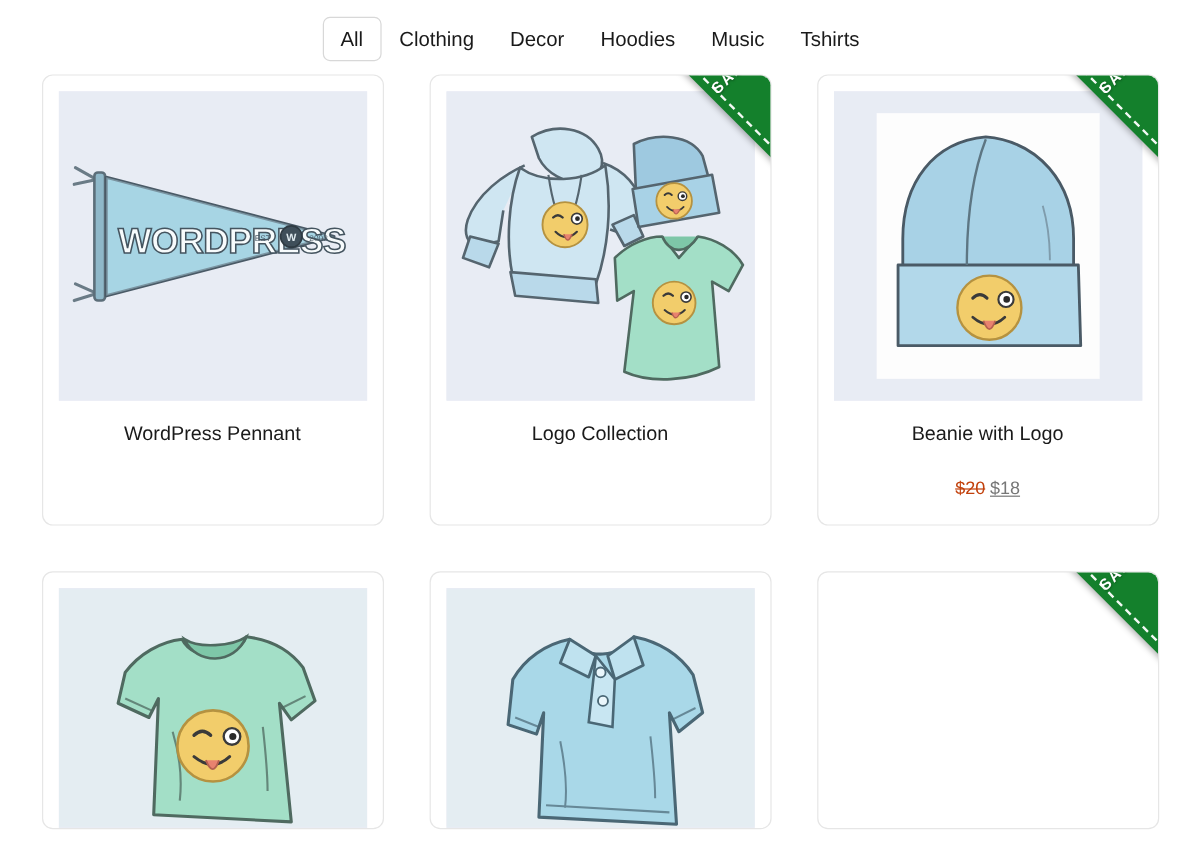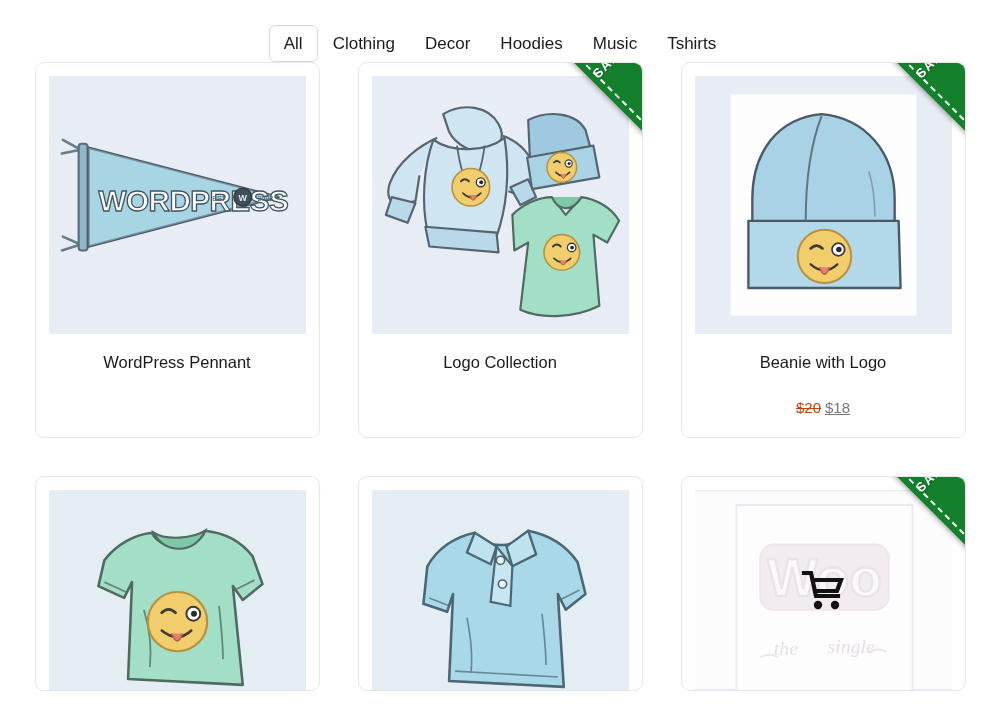--- a/index.html
+++ b/index.html
@@ -10,21 +10,21 @@
     width: 1000px;
     height: 705px;
     background: #ffffff;
     font-family: "Liberation Sans", sans-serif;
     overflow: hidden;
   }
 
   
   .filter-bar {
     display: flex;
-    align-items: flex-end;
+    align-items: center;
     justify-content: center;
     gap: 0;
     height: 62px;
     padding-top: 2px;
   }
   .filter-tab {
     font-size: 17px;
     color: #1a1a1a;
     line-height: 1;
     padding: 9px 14px;
@@ -313,37 +313,15 @@
           <path d="M84 182 L188 188"></path>
         </g>
       </svg>
     </div>
   </div>
 
   <div class="card">
     <div class="sale-ribbon">
       <span class="sale-text">SALE</span>
     </div>
-    <div class="thumb-wrap thumb-tall">
-      <svg viewBox="0 0 260 200" xmlns="http://www.w3.org/2000/svg">
-        <rect width="260" height="200" fill="#fcfcfd"></rect>
-        <rect x="42" y="14" width="178" height="196" fill="#fdfdfe" stroke="#eceaee" stroke-width="2"></rect>
-        <rect x="66" y="54" width="130" height="66" rx="14" fill="#f2ecf1" stroke="#eee6ed" stroke-width="2"></rect>
-        <text x="131" y="106" font-size="54" text-anchor="middle" font-family="'Liberation Sans', sans-serif" font-weight="bold" fill="#fbf8fb" stroke="#ebe2ea" stroke-width="2.4">Woo</text>
-        <text x="92" y="166" font-size="20" text-anchor="middle" font-family="'Liberation Serif', serif" font-style="italic" fill="#e7dfe6">the</text>
-        <text x="158" y="164" font-size="20" text-anchor="middle" font-family="'Liberation Serif', serif" font-style="italic" fill="#e7dfe6">single</text>
-        <path d="M66 168 q10 -5 18 0" stroke="#ece5eb" stroke-width="2" fill="none"></path>
-        <path d="M176 162 q10 -4 18 1" stroke="#ece5eb" stroke-width="2" fill="none"></path>
-      </svg>
-      <span class="cart-overlay">
-        <svg width="44" height="42" viewBox="0 0 44 42" xmlns="http://www.w3.org/2000/svg">
-          <g fill="none" stroke="#111111" stroke-width="4.2" stroke-linecap="square" stroke-linejoin="miter">
-            <path d="M3 4 L10 4 L15 27 L37 27"></path>
-            <path d="M12 11 L40 11 L36 22 L14 22"></path>
-          </g>
-          <circle cx="17" cy="36" r="4.2" fill="#111111"></circle>
-          <circle cx="34" cy="36" r="4.2" fill="#111111"></circle>
-        </svg>
-      </span>
-    </div>
   </div>
 
 </div>
 
 </body></html>

